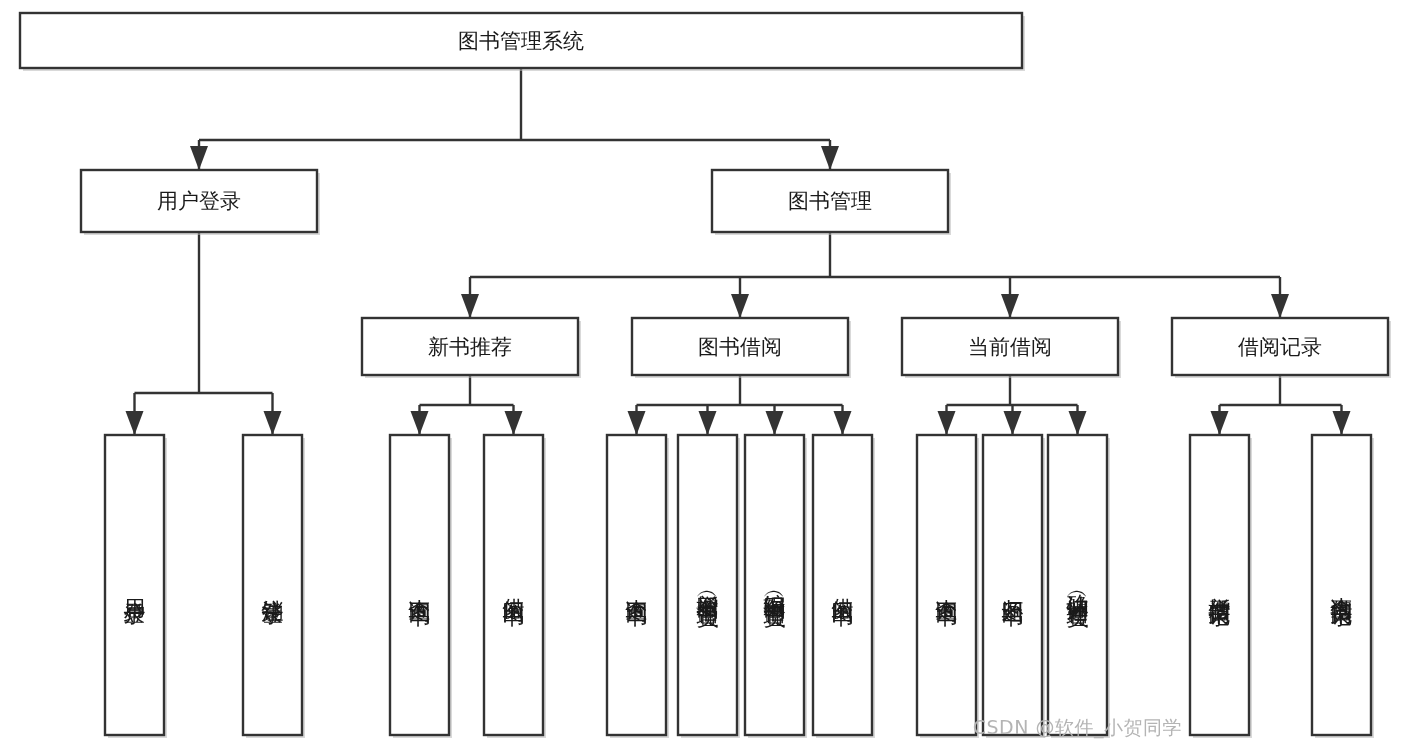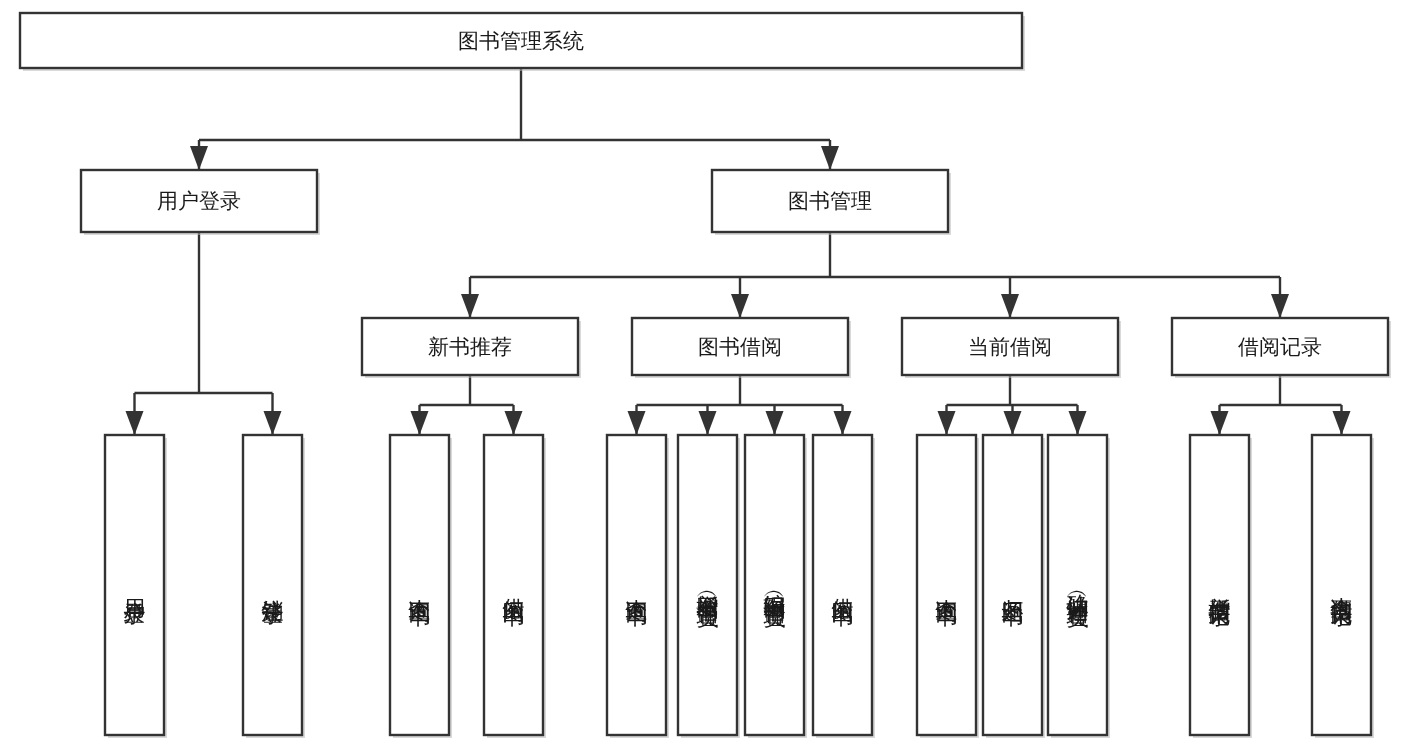--- a/index.html
+++ b/index.html
@@ -240,13 +240,14 @@
       <div class="node-label-v" style="left: 678px; top: 435px; width: 59px; height: 300px;">新增图书（管理员）</div>
       <div class="node-label-v" style="left: 745px; top: 435px; width: 59px; height: 300px;">编辑图书（管理员）</div>
       <div class="node-label-v" style="left: 813px; top: 435px; width: 59px; height: 300px;">借阅图书</div>
       <div class="node-label-v" style="left: 917px; top: 435px; width: 59px; height: 300px;">查询图书</div>
       <div class="node-label-v" style="left: 983px; top: 435px; width: 59px; height: 300px;">归还图书</div>
       <div class="node-label-v" style="left: 1048px; top: 435px; width: 59px; height: 300px;">确认归还（管理员）</div>
       <div class="node-label-v" style="left: 1190px; top: 435px; width: 59px; height: 300px;">新增借阅记录</div>
       <div class="node-label-v" style="left: 1312px; top: 435px; width: 59px; height: 300px;">查询借阅记录</div>
     </div>
 
+  <div class="watermark">CSDN @软件_小贺同学</div>
 </div>
 
 </body></html>

